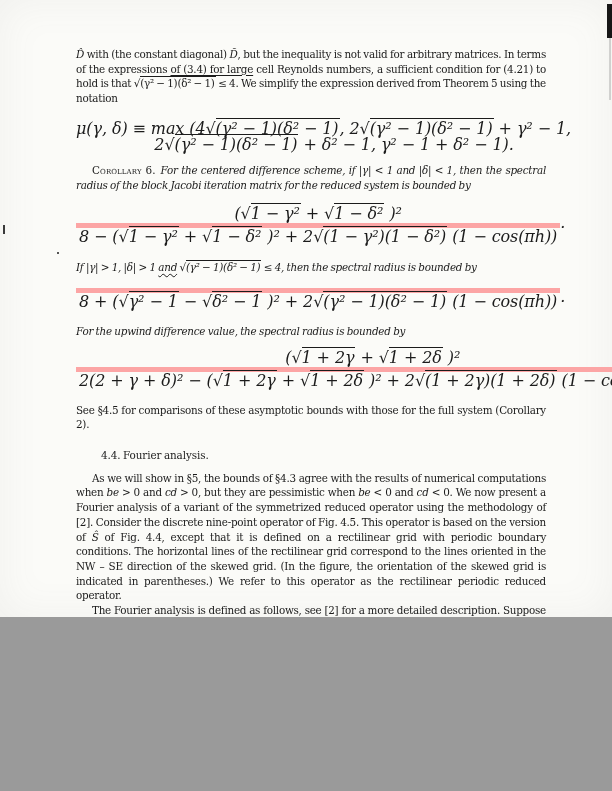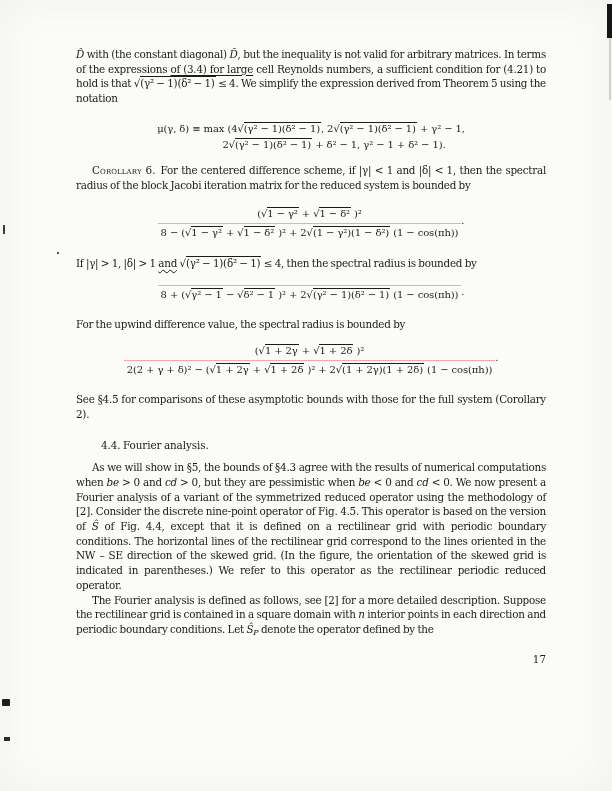--- a/index.html
+++ b/index.html
@@ -1,48 +1,48 @@
 <!DOCTYPE html>
 <html><head>
 <meta charset="utf-8">
 <style>
   html,body{margin:0;padding:0;}
   body{background:#9a9a9a;font-family:"DejaVu Serif",serif;}
   .page{
     position:relative;
-    width:612px;height:791px;
+    width:612px;height:617px;
     background:#fbfbf8;
     color:#1b1b1b;
     overflow:hidden;
     box-shadow:inset 0 0 40px rgba(120,120,110,0.08);
   }
   .content{
     position:absolute;left:76px;top:47px;width:470px;
     font-size:10.4px;line-height:14.7px;
     text-align:justify;
     letter-spacing:-0.25px;word-spacing:-0.6px;
   }
   p{margin:0;}
   .indent{text-indent:16px;}
-  .it{}
+  .it{font-style:italic;}
   .sc{font-variant:small-caps;margin-right:5px;letter-spacing:0.1px;}
   .heading{font-weight:normal;letter-spacing:-0.1px;margin-left:25px;}
 
   .eq{
     text-align:center;white-space:nowrap;
-    font-size:10px;line-height:16px;
-    letter-spacing:-0.1px;word-spacing:normal;
+    font-size:16px;line-height:16px;
+    letter-spacing:-0.1px;word-spacing:normal;font-style:italic;
   }
   .eq-line2{padding-left:46px;}
   .frac{
     display:inline-block;vertical-align:middle;text-align:center;
     line-height:16px;
   }
   .frac .num{display:block;padding:0 3px 1px 3px;}
-  .frac .den{display:block;border-top:1px solid #fca5a5;padding:1px 3px 0 3px;}
+  .frac .den{display:block;border-top:5px solid #fca5a5;padding:1px 3px 0 3px;}
   .after{vertical-align:2px;}
   .sq{white-space:nowrap;}
   .sq .ov{border-top:1px solid #1b1b1b;padding:0 1px 0 0;}
   sub{font-size:8px;vertical-align:-2px;font-style:italic;}
   .wavy{text-decoration:underline;text-decoration-style:wavy;text-decoration-thickness:1px;text-underline-offset:2px;}
   .ul{text-decoration:underline;text-decoration-thickness:1px;text-underline-offset:2px;}
 
   .pageno{text-align:right;letter-spacing:0;}
 
   

